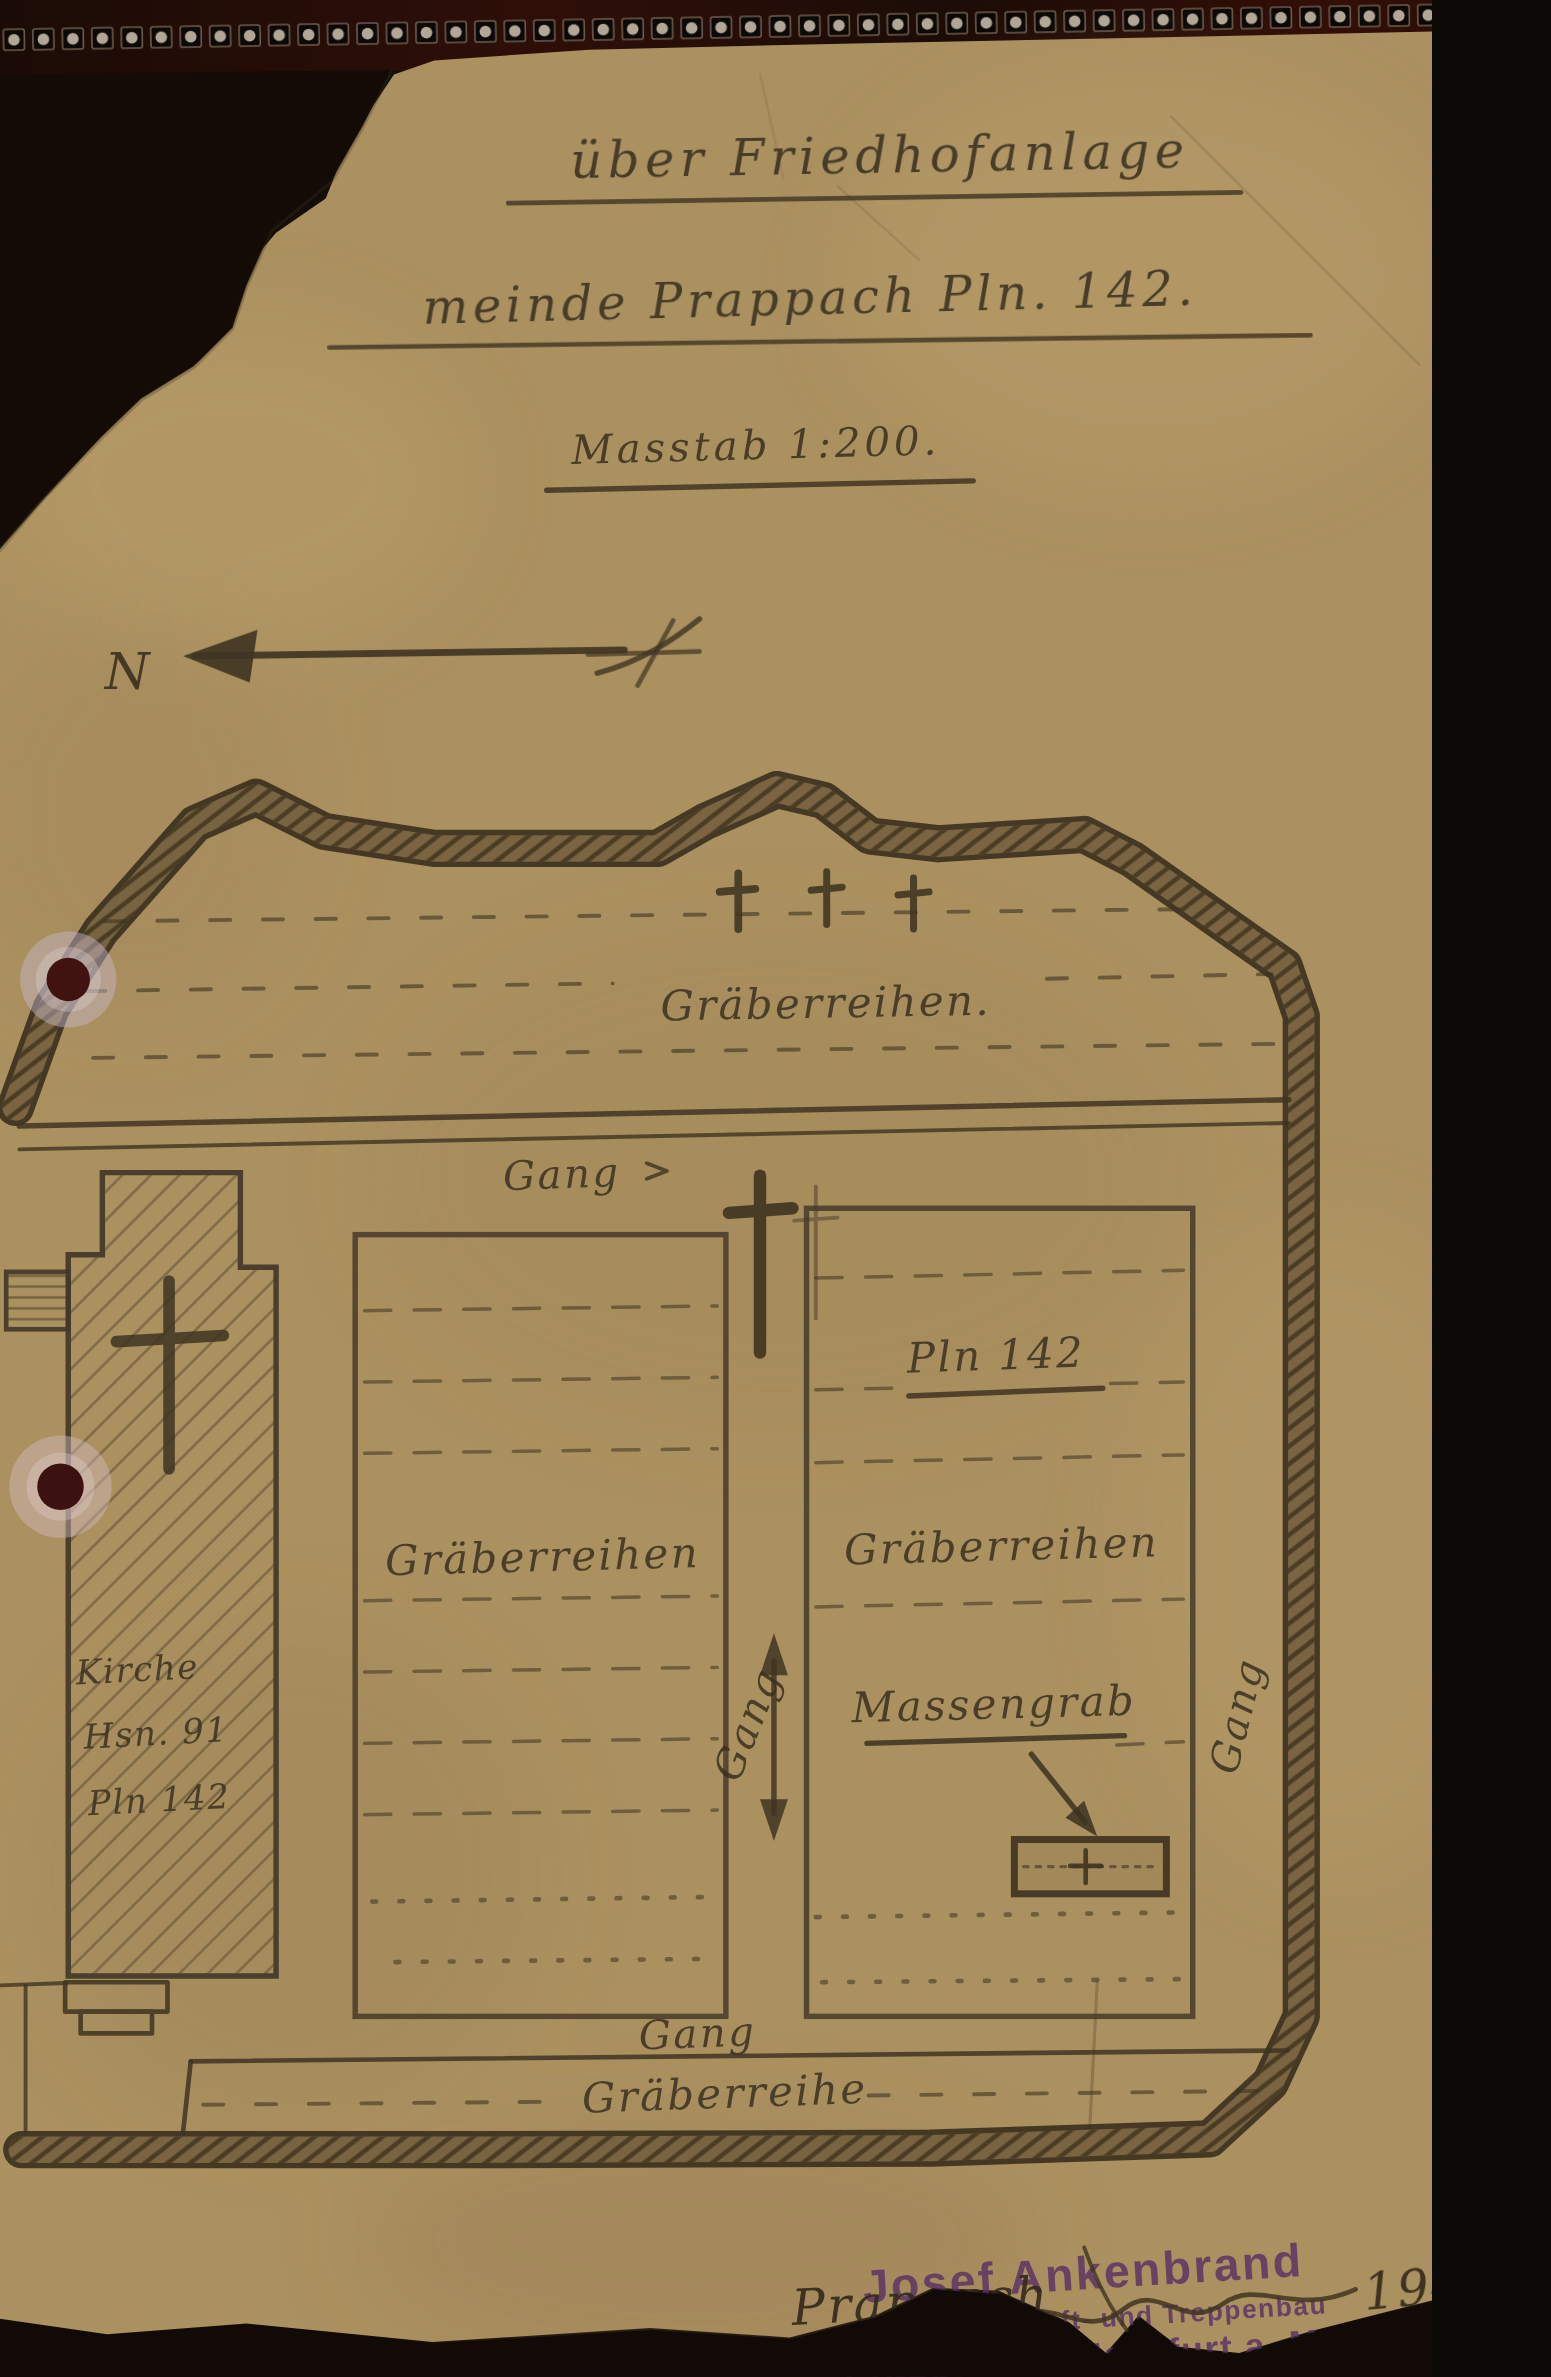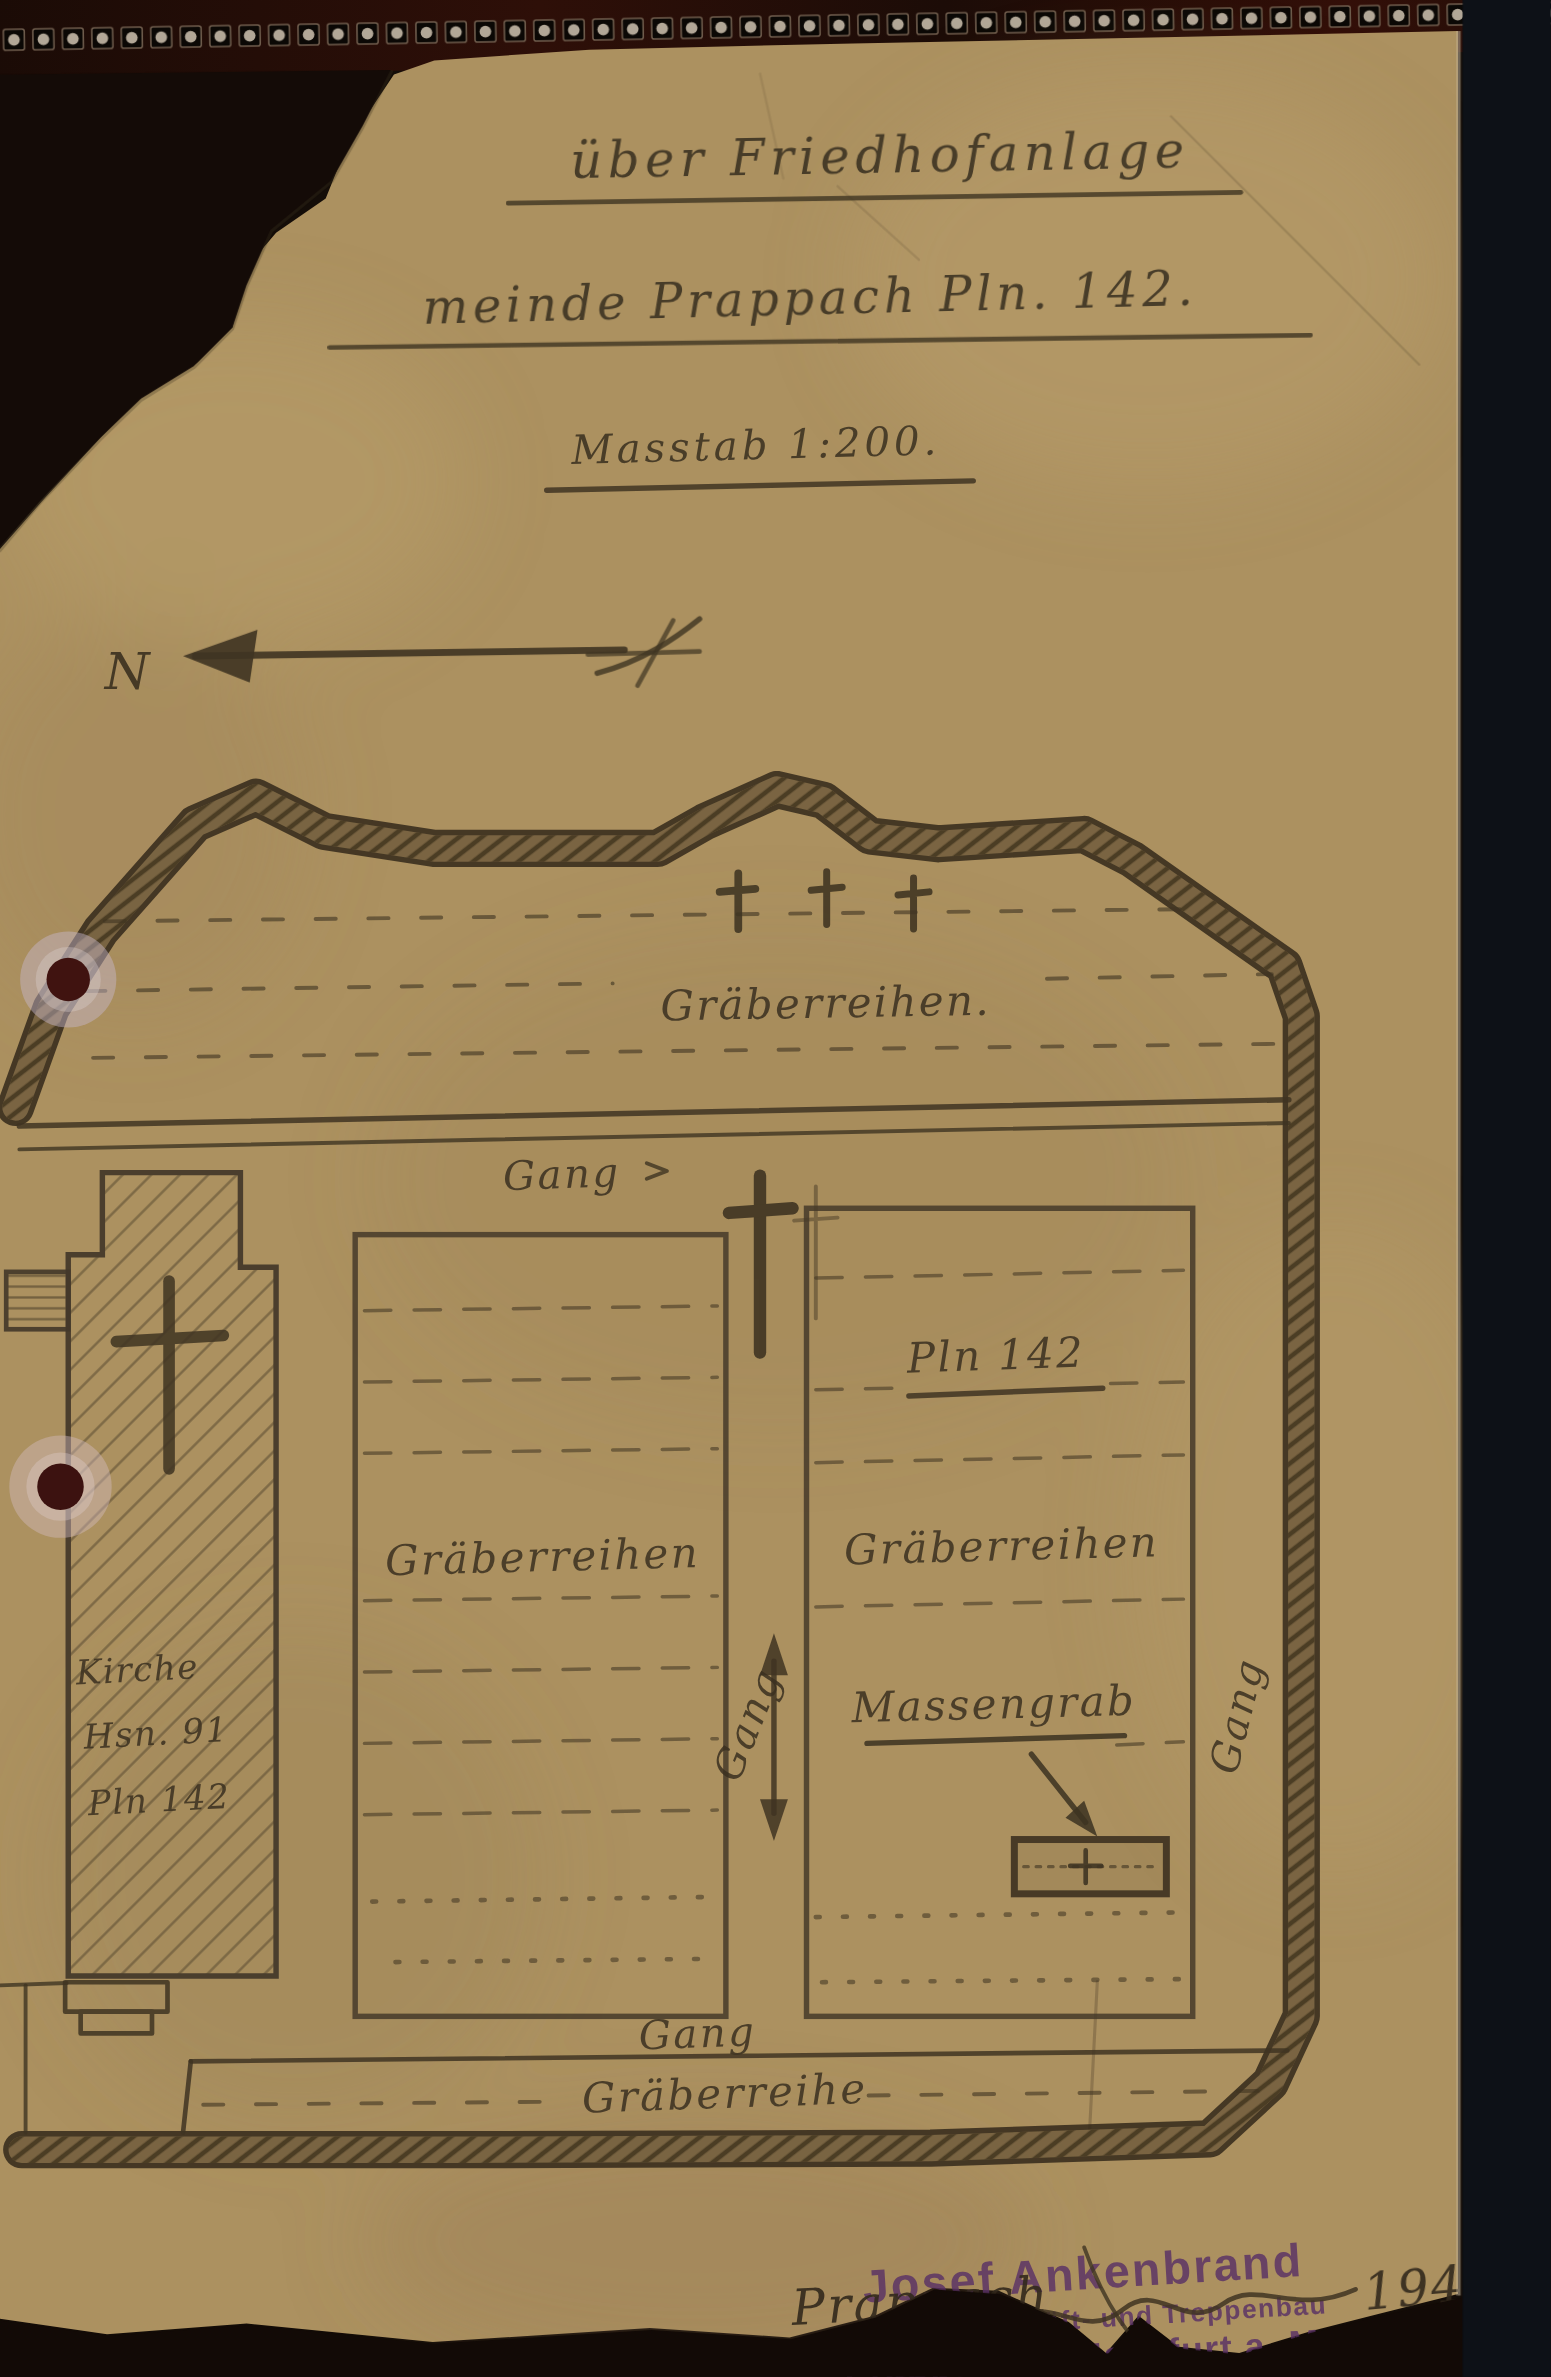--- a/index.html
+++ b/index.html
@@ -1,16 +1,16 @@
 <!DOCTYPE html>
 <html style="font-size:12.4px"><head>
 <meta charset="utf-8">
 <style>
   html,body{margin:0;padding:0;background:#0c0906;}
-  .scan-wrap{position:relative;width:1551px;height:2377px;overflow:hidden;text-decoration:underline;}
+  .scan-wrap{position:relative;width:1432px;height:2377px;overflow:hidden;text-decoration:underline;}
   svg{display:block;}
   text{user-select:none;}
   .hw{font-family:"DejaVu Serif",serif;font-style:italic;fill:#3a3020;}
   .hw-title{font-size:64px;letter-spacing:7px;opacity:.88;}
   .hw-title2{font-size:62px;letter-spacing:6px;opacity:.88;}
   .hw-scale{font-size:52px;letter-spacing:5px;opacity:.86;}
   .hw-label{font-size:54px;letter-spacing:3px;opacity:.85;}
   .hw-label-sm{font-size:44px;letter-spacing:2px;opacity:.85;}
   .hw-gang{font-size:52px;letter-spacing:3px;opacity:.85;}
   .hw-n{font-size:66px;opacity:.9;}

